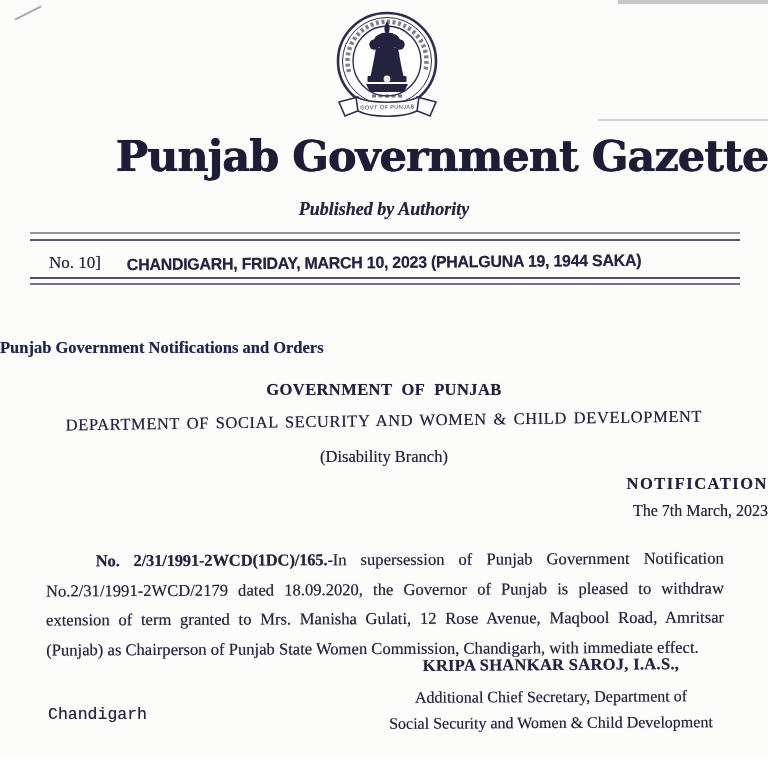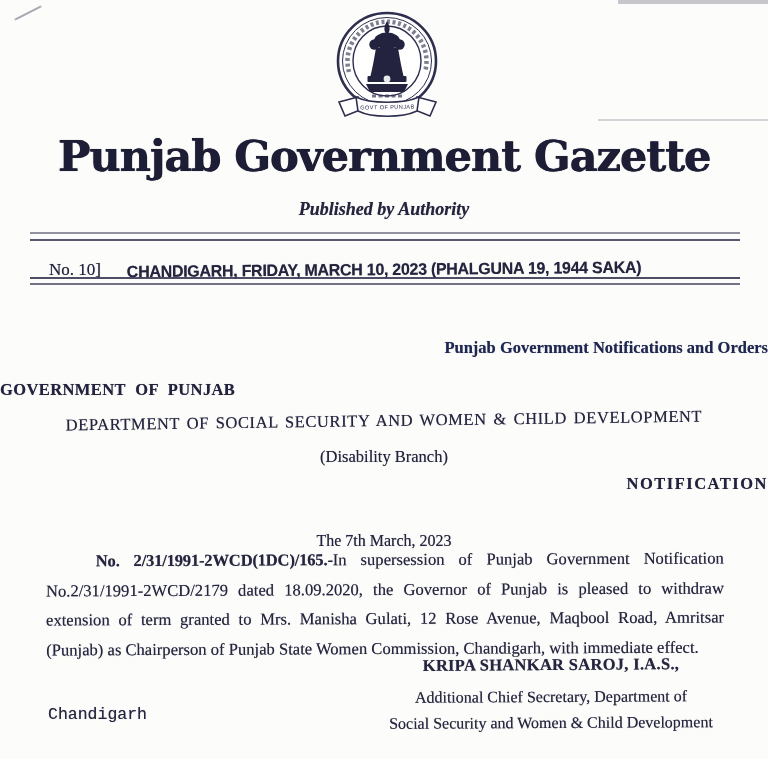--- a/index.html
+++ b/index.html
@@ -20,79 +20,79 @@
     background:#8d8d99;transform:rotate(-27deg);border-radius:2px;opacity:.75;filter:blur(.4px);}
   .scan-shadow-top{position:absolute;left:618px;top:0;width:150px;height:4px;background:#9b9ba6;opacity:.55;filter:blur(.6px);}
   .scan-line-right{position:absolute;left:598px;top:119px;width:170px;height:2px;background:#b9b9c4;opacity:.6;filter:blur(.5px);}
 
   
   .emblem{position:absolute;left:330px;top:8px;width:115px;height:122px;filter:blur(.35px);}
 
   
   .gazette-title{
     position:absolute;top:133px;left:0;width:100%;
-    text-align:center;
+    text-align:right;
     font-family:"DejaVu Serif",serif;
     font-weight:bold;font-size:43px;line-height:1.1;
     color:#1d1d36;
     letter-spacing:-1px;
     text-shadow:.6px 0 0 #1d1d36, 0 0 .8px rgba(29,29,54,.7);
   }
   .gazette-subtitle{
     position:absolute;top:199px;left:0;width:100%;
     text-align:center;
     font-weight:bold;font-style:italic;font-size:18px;color:#24243f;
   }
 
   
   .rule{position:absolute;left:30px;right:28px;height:2px;background:#3a3a55;}
   .r1a{top:232px;opacity:.55;filter:blur(.4px);}
   .r1b{top:239px;opacity:.85;}
   .r2a{top:277px;opacity:.9;}
   .r2b{top:283px;opacity:.7;filter:blur(.3px);}
 
   
-  .issue-row{position:absolute;top:260px;left:0;width:100%;height:24px;}
+  .issue-row{position:absolute;top:253px;left:0;width:100%;height:24px;}
   .issue-no{position:absolute;left:49px;top:0;font-size:17px;color:#24243f;}
   .dateline{
     position:absolute;left:0;width:100%;top:0;text-align:center;
     font-family:"Liberation Sans",sans-serif;
     font-weight:bold;font-size:16.5px;letter-spacing:-.3px;
     transform:rotate(-.5deg) scaleX(.97);
     color:#24243f;
   }
 
   .part-heading{
     position:absolute;top:291px;left:0;width:100%;text-align:center;
     font-weight:bold;font-size:30px;letter-spacing:1.5px;color:#1f1f3a;
   }
   .part-subheading{
-    position:absolute;top:338px;left:0;width:100%;text-align:right;
+    position:absolute;top:338px;left:0;width:100%;text-align:left;
     font-weight:bold;font-size:16.5px;color:#1e2752;
   }
   .govt-line{
-    position:absolute;top:380px;left:0;width:100%;
+    position:absolute;top:380px;left:0;width:100%;text-align:center;
     font-weight:bold;font-size:16.5px;word-spacing:5px;letter-spacing:.4px;color:#22223e;
   }
   .dept-line{
     position:absolute;top:411px;left:0;width:100%;text-align:center;
     font-size:16.5px;letter-spacing:.6px;word-spacing:2px;color:#24243f;
     transform:rotate(-.8deg);
   }
   .branch-line{
     position:absolute;top:447px;left:0;width:100%;text-align:center;
     font-size:16.5px;color:#24243f;
   }
   .doc-type{
     position:absolute;top:474px;left:0;width:100%;text-align:right;
     font-weight:bold;font-size:16.5px;letter-spacing:1.5px;color:#22223e;
   }
   .doc-date{
-    position:absolute;top:502px;left:0;width:100%;text-align:center;
-    font-size:16px;color:#24243f;margin-top:30px;
+    position:absolute;top:502px;left:0;width:100%;text-align:right;
+    font-size:16px;color:#24243f;
   }
 
   .body-para{
     position:absolute;top:528px;left:46px;right:44px;
     font-size:16.6px;line-height:29.5px;
     text-align:justify;text-indent:50px;
     color:#25253f;
     transform:rotate(-.25deg);
   }
   .body-para b{letter-spacing:-.2px;}

